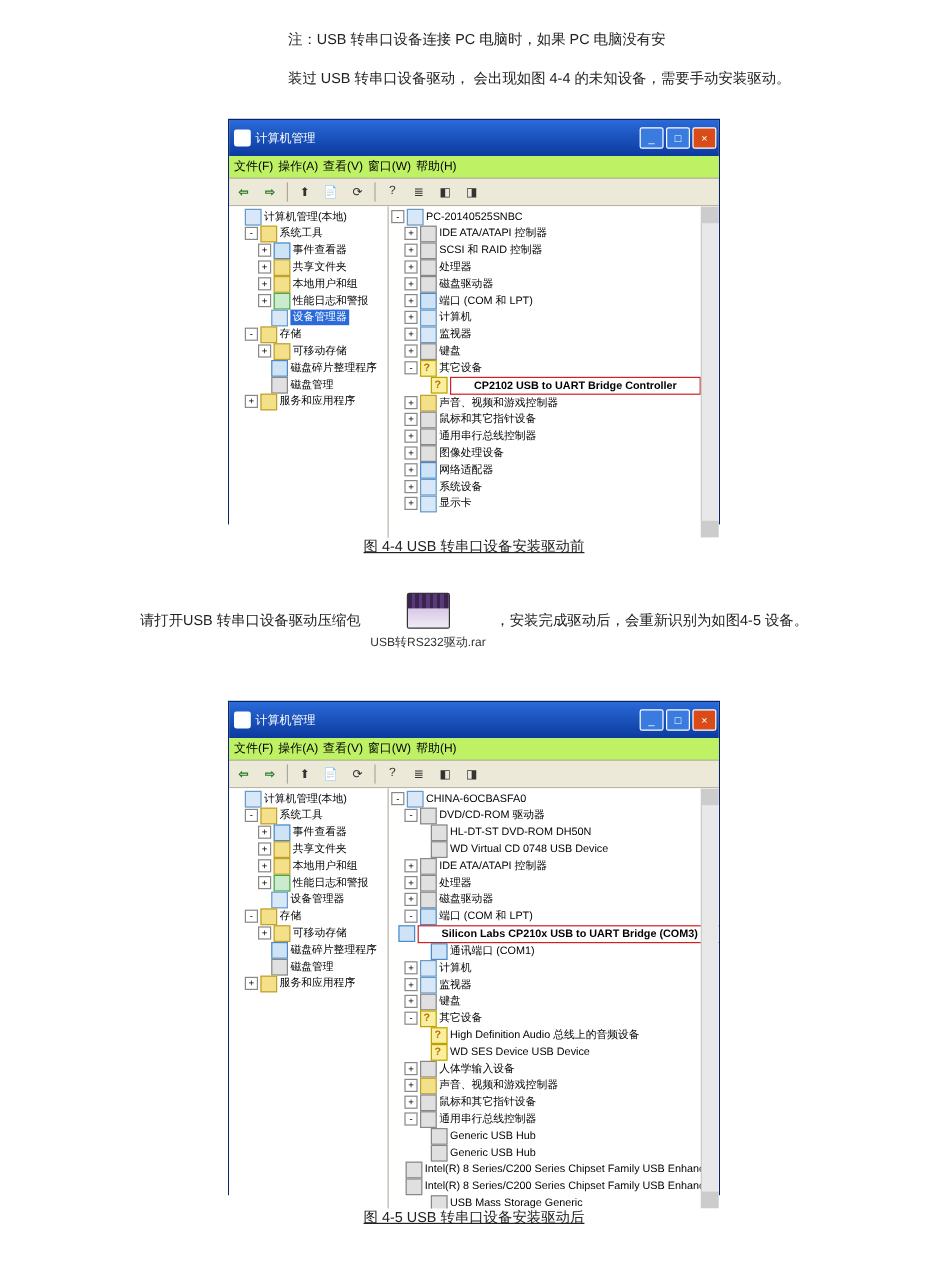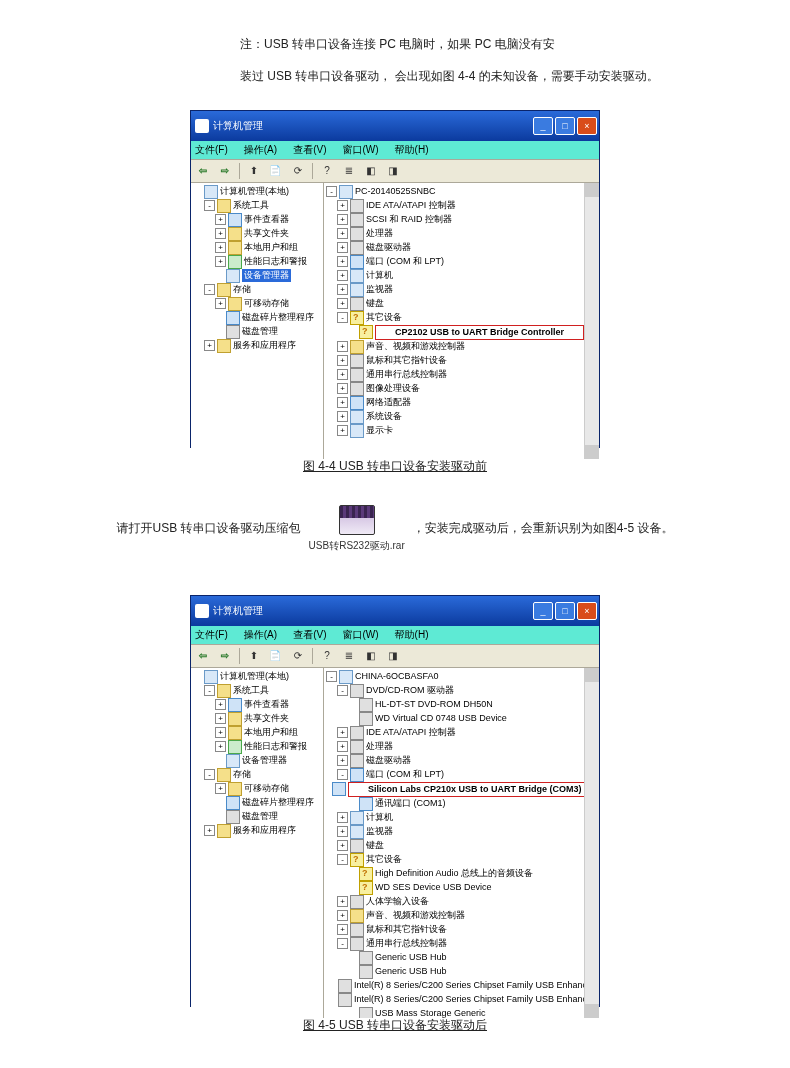--- a/index.html
+++ b/index.html
@@ -10,21 +10,21 @@
     font-size: 12px;
     color: #222;
     width: 710px;
   }
   .para {
     font-size: 12px;
     line-height: 2.2;
     margin: 0 0 6px 0;
     color: #222;
   }
-  .indent { padding-left: 200px; margin-top: 11px; }
+  .indent { padding-left: 200px; }
   .indent2 { padding-left: 200px; }
   .caption {
     text-align: center;
     font-size: 12px;
     margin: 10px 0 30px 0;
     text-decoration: underline;
   }
   .figwin {
     width: 408px;
     margin: 20px auto 0 auto;
@@ -62,25 +62,25 @@
     display: inline-flex;
     align-items: center;
     justify-content: center;
     font-size: 9px;
     color: #fff;
     background: #3a7be0;
   }
   .winbtn.close { background: #d94c1a; }
   .menubar {
     height: 18px;
-    background: #5eead4;
+    background: #bef264;
     border-bottom: 1px solid #aca899;
     display: flex;
     align-items: center;
-    gap: 16px;
+    gap: 4px;
     padding: 0 4px;
     font-size: 10px;
     color: #000;
   }
   .toolbar {
     height: 22px;
     background: #ece9d8;
     border-bottom: 1px solid #aca899;
     display: flex;
     align-items: center;

